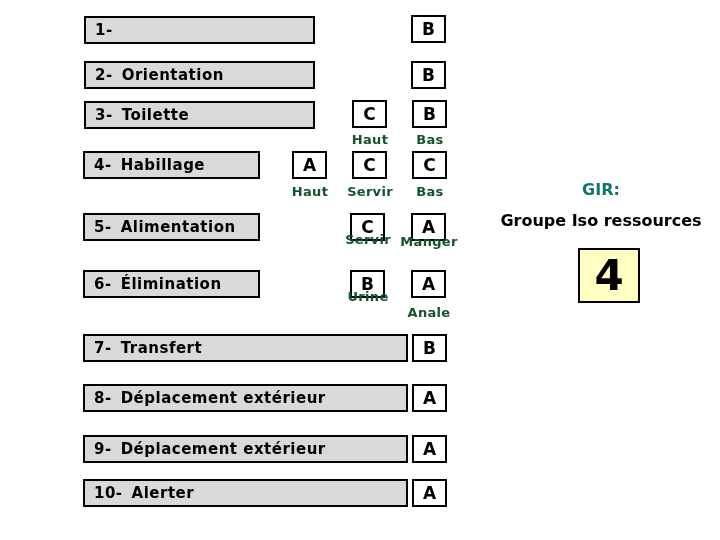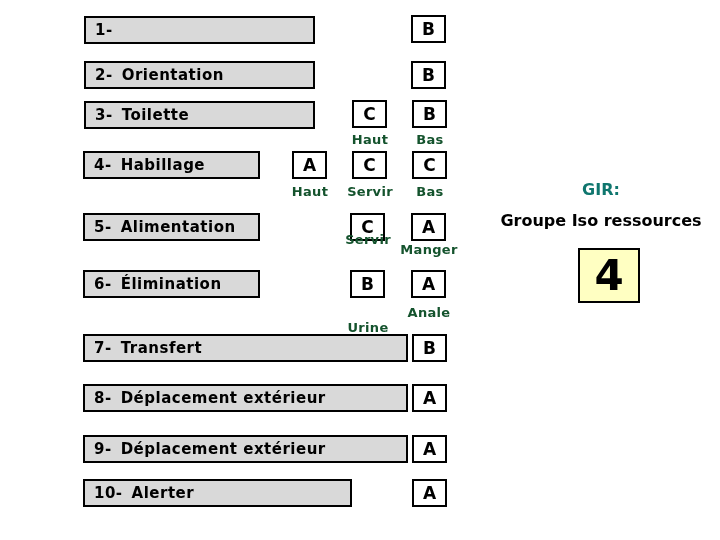--- a/index.html
+++ b/index.html
@@ -43,37 +43,37 @@
   
   .r1 { left:84px; top:16px; width:231px; }
   .r2 { left:84px; top:61px; width:231px; }
   .r3 { left:84px; top:101px; width:231px; }
   .r4 { left:83px; top:151px; width:177px; }
   .r5 { left:83px; top:213px; width:177px; }
   .r6 { left:83px; top:270px; width:177px; }
   .r7 { left:83px; top:334px; width:325px; }
   .r8 { left:83px; top:384px; width:325px; }
   .r9 { left:83px; top:435px; width:325px; }
-  .r10 { left:83px; top:479px; width:269px; }
+  .r10 { left:83px; top:479px; width:325px; }
   
   .c1  { left:411px; top:15px; }
   .c2  { left:411px; top:61px; }
   .c3m { left:352px; top:100px; } .c3r { left:412px; top:100px; }
   .c4a { left:292px; top:151px; } .c4m { left:352px; top:151px; } .c4r { left:412px; top:151px; }
   .c5m { left:350px; top:213px; } .c5r { left:411px; top:213px; }
   .c6m { left:350px; top:270px; } .c6r { left:411px; top:270px; }
   .c7  { left:412px; top:334px; }
   .c8  { left:412px; top:384px; }
   .c9  { left:412px; top:435px; }
   .c10 { left:412px; top:479px; }
   
   .s3m { left:330px; top:132px; } .s3r { left:390px; top:132px; }
   .s4a { left:270px; top:184px; } .s4m { left:330px; top:184px; } .s4r { left:390px; top:184px; }
-  .s5m { left:328px; top:232px; } .s5r { left:389px; top:242px; }
-  .s6m { left:328px; top:320px; } .s6r { left:389px; top:305px; }
+  .s5m { left:328px; top:232px; } .s5r { left:389px; top:234px; }
+  .s6m { left:328px; top:289px; } .s6r { left:389px; top:305px; }
 </style>
 </head>
 <body>
 
 <div class="canvas">
 
   <div class="lbox r1">
     <span>1-</span>
   </div>
   <div class="lbox r2">

